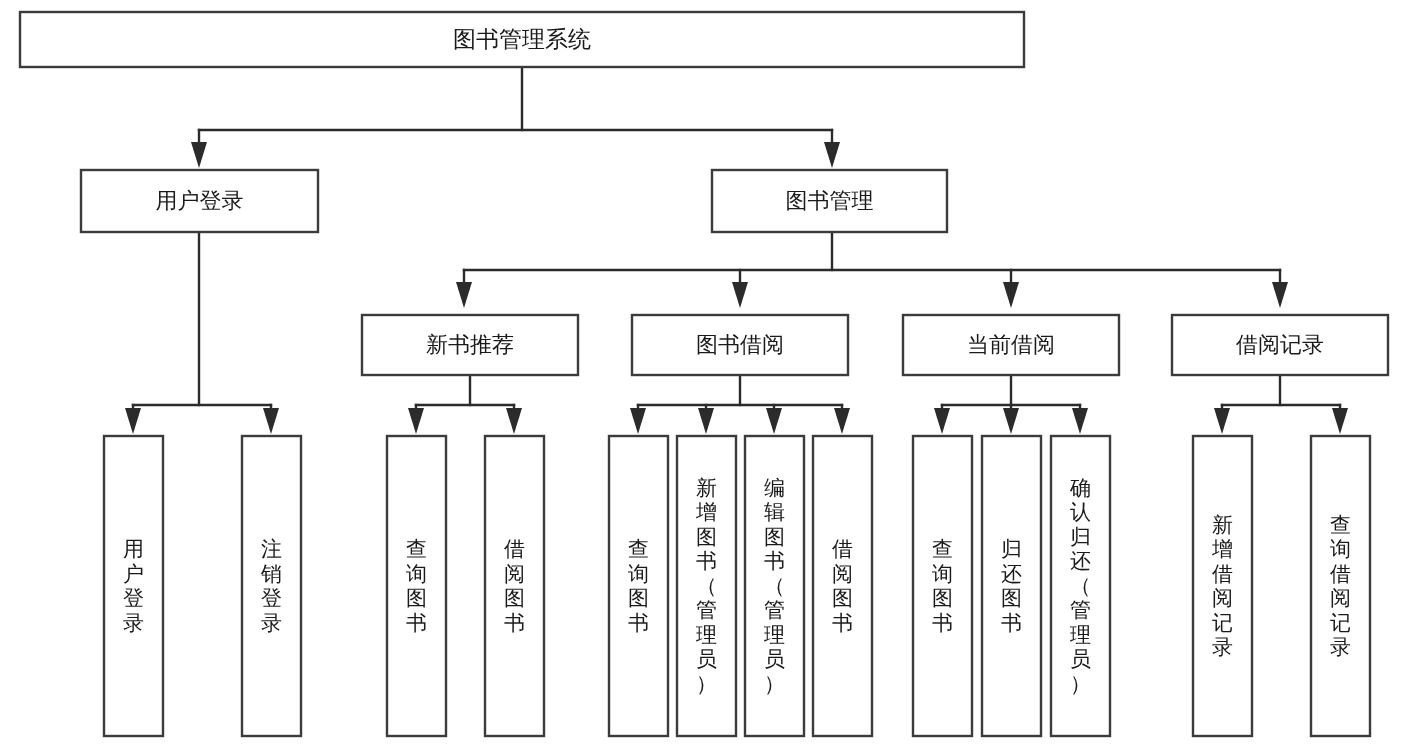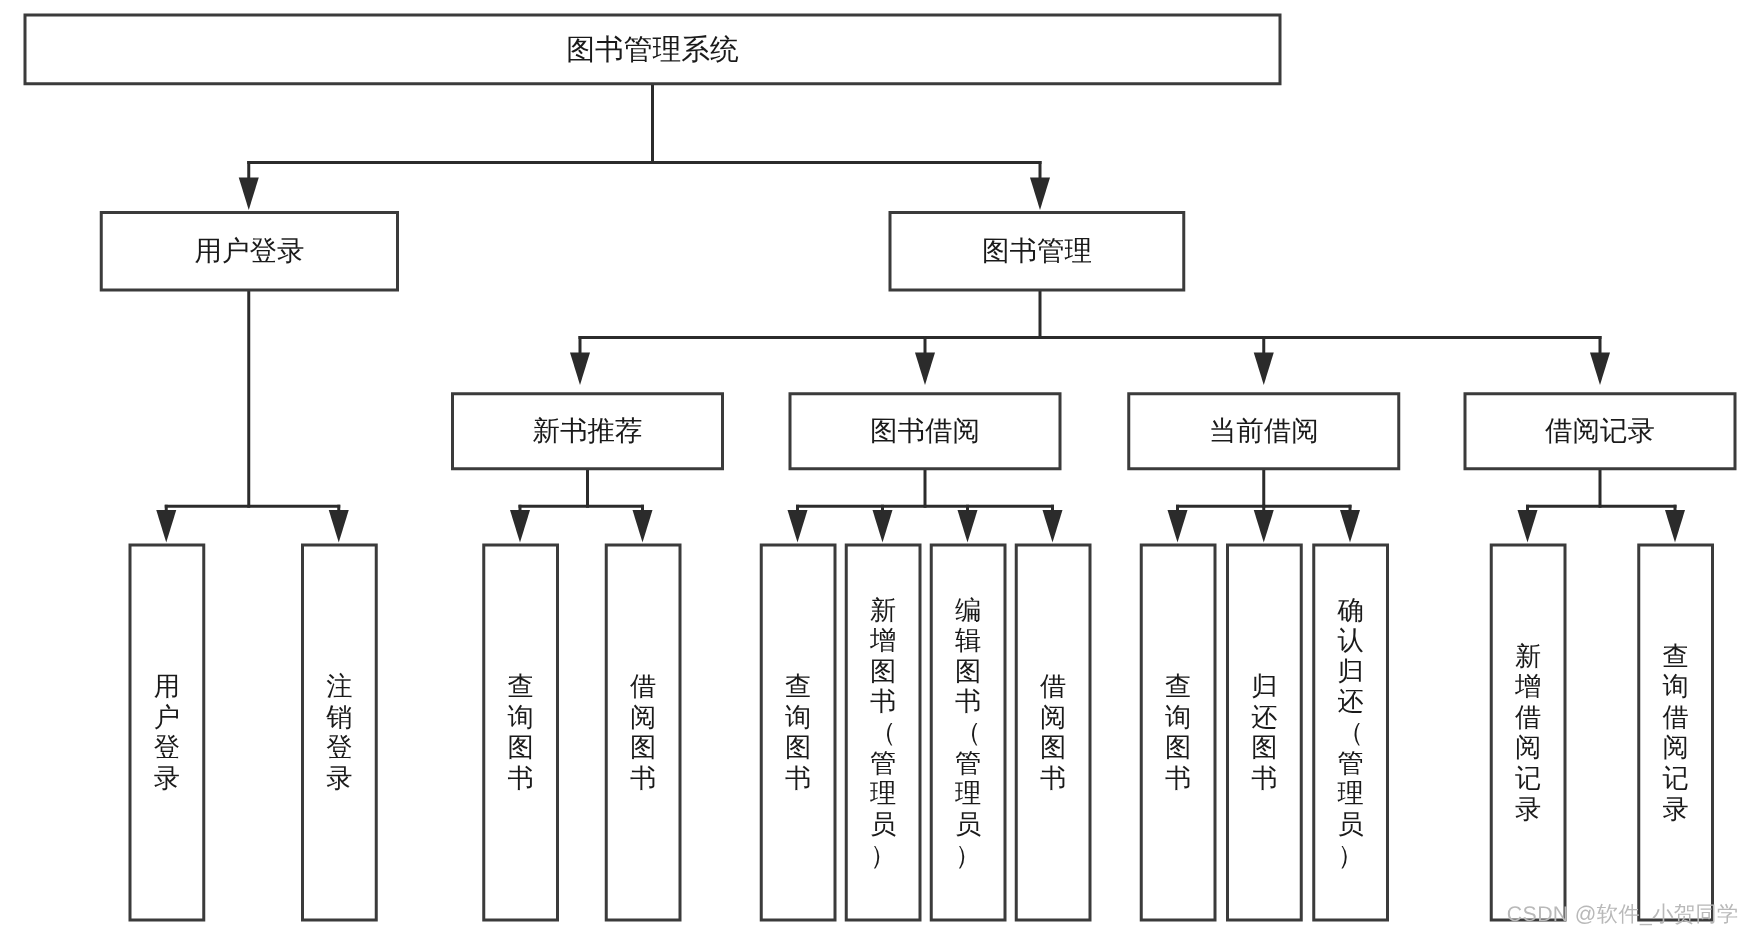--- a/index.html
+++ b/index.html
@@ -234,15 +234,14 @@
       <rect class="node-box" x="1193" y="436" width="59" height="300"></rect>
       <text class="leaf-label" x="1222.5" y="436"><tspan x="1222.5" y="531.61">新</tspan><tspan x="1222.5" y="556.11">增</tspan><tspan x="1222.5" y="580.61">借</tspan><tspan x="1222.5" y="605.11">阅</tspan><tspan x="1222.5" y="629.61">记</tspan><tspan x="1222.5" y="654.11">录</tspan></text>
     </g>
     <g>
       <rect class="node-box" x="1311" y="436" width="59" height="300"></rect>
       <text class="leaf-label" x="1340.5" y="436"><tspan x="1340.5" y="531.61">查</tspan><tspan x="1340.5" y="556.11">询</tspan><tspan x="1340.5" y="580.61">借</tspan><tspan x="1340.5" y="605.11">阅</tspan><tspan x="1340.5" y="629.61">记</tspan><tspan x="1340.5" y="654.11">录</tspan></text>
     </g>
 
   </svg>
 
-  <div class="watermark">CSDN @软件_小贺同学</div>
 
 </div>
 
 </body></html>

